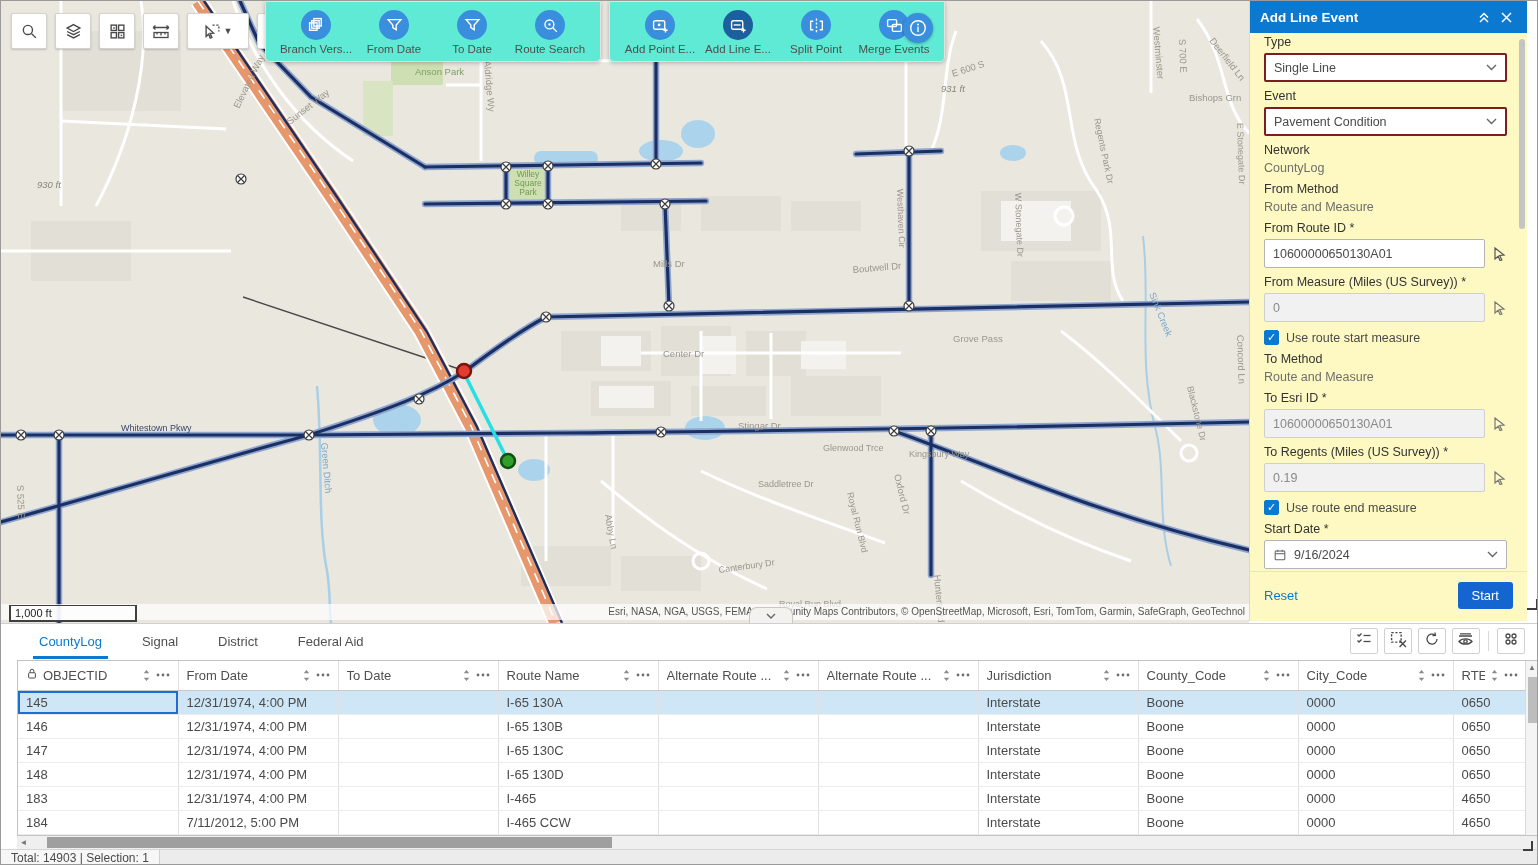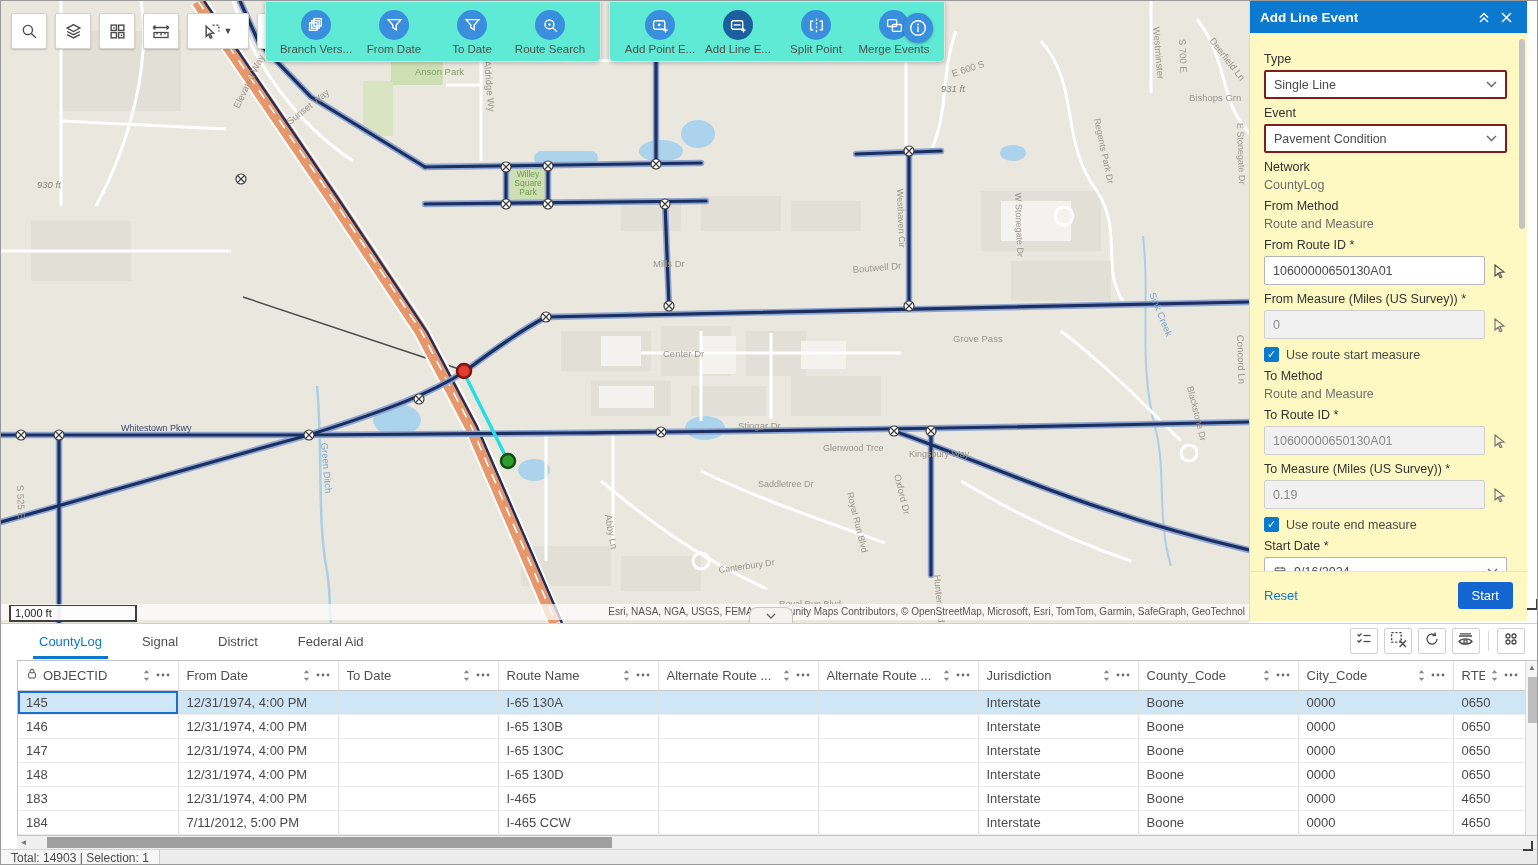--- a/index.html
+++ b/index.html
@@ -39,21 +39,21 @@
   .collapse-tab{position:absolute;left:748px;top:606px;width:44px;height:16px;background:#f4f2ee;border:1px solid #c9c7c1;
                 border-bottom:none;border-radius:8px 8px 0 0;display:flex;align-items:center;justify-content:center;
                 font-size:10px;color:#555;cursor:pointer;}
 
   
   .panel{position:absolute;left:1248px;top:0;width:278px;height:620px;background:#fef9c3;border-left:1px solid #d8d8d8;
          display:flex;flex-direction:column;}
   .panel-header{height:32px;background:#0b79d0;color:#fff;display:flex;align-items:center;padding:0 10px;flex:0 0 auto;}
   .panel-title{font-size:13.5px;font-weight:bold;flex:1;}
   .ph-icon{width:22px;height:22px;display:flex;align-items:center;justify-content:center;cursor:pointer;}
-  .panel-body{position:relative;flex:1;padding:19px 20px 4px 14px;overflow:hidden;font-size:12.5px;}
+  .panel-body{position:relative;flex:1;padding:2px 20px 4px 14px;overflow:hidden;font-size:12.5px;}
   .fld-label{color:#323232;margin:7px 0 4px;}
   .fld-static{color:#6e6e6e;margin:0 0 2px;}
   .fake-select{height:29px;border:2px solid #7f1d1d;border-radius:2px;display:flex;align-items:center;
                padding:0 8px;color:#4a4a4a;cursor:pointer;background:#fff;}
   .fake-select .fs-text{flex:1;}
   .input-row{display:flex;align-items:center;gap:6px;}
   .txt-input{flex:1;height:29px;border:1px solid #b4b4b4;border-radius:2px;padding:0 8px;font-size:12.5px;
              color:#4a4a4a;font-family:inherit;background:#fff;}
   .txt-input[readonly]{background:#f1f1f1;border-color:#cfcfcf;color:#8a8a8a;}
   .pick-btn{width:16px;height:16px;display:flex;align-items:center;justify-content:center;cursor:pointer;flex:0 0 auto;}
@@ -562,31 +562,31 @@
       </div>
 
       <div class="chk-row">
         <span class="chk on">✓</span>
         <span>Use route start measure</span>
       </div>
 
       <div class="fld-label">To Method</div>
       <div class="fld-static">Route and Measure</div>
 
-      <div class="fld-label">To Route ID *</div>
+      <div class="fld-label">To Esri ID *</div>
       <div class="input-row">
         <input class="txt-input" readonly="" value="10600000650130A01" style="">
         <span class="pick-btn">
           <svg width="13" height="14" viewBox="0 0 13 14">
               <path d="M2,1 L11,8 L6.7,8.4 L8.8,13 L7.1,13.7 L5.2,9.2 L2,12 Z" fill="none" stroke="#777" stroke-width="1.2"></path>
             </svg>
         </span>
       </div>
 
-      <div class="fld-label">To Measure (Miles (US Survey)) *</div>
+      <div class="fld-label">To Regents (Miles (US Survey)) *</div>
       <div class="input-row">
         <input class="txt-input" readonly="" value="0.19" style="">
         <span class="pick-btn">
           <svg width="13" height="14" viewBox="0 0 13 14">
               <path d="M2,1 L11,8 L6.7,8.4 L8.8,13 L7.1,13.7 L5.2,9.2 L2,12 Z" fill="none" stroke="#777" stroke-width="1.2"></path>
             </svg>
         </span>
       </div>
 
       <div class="chk-row">

